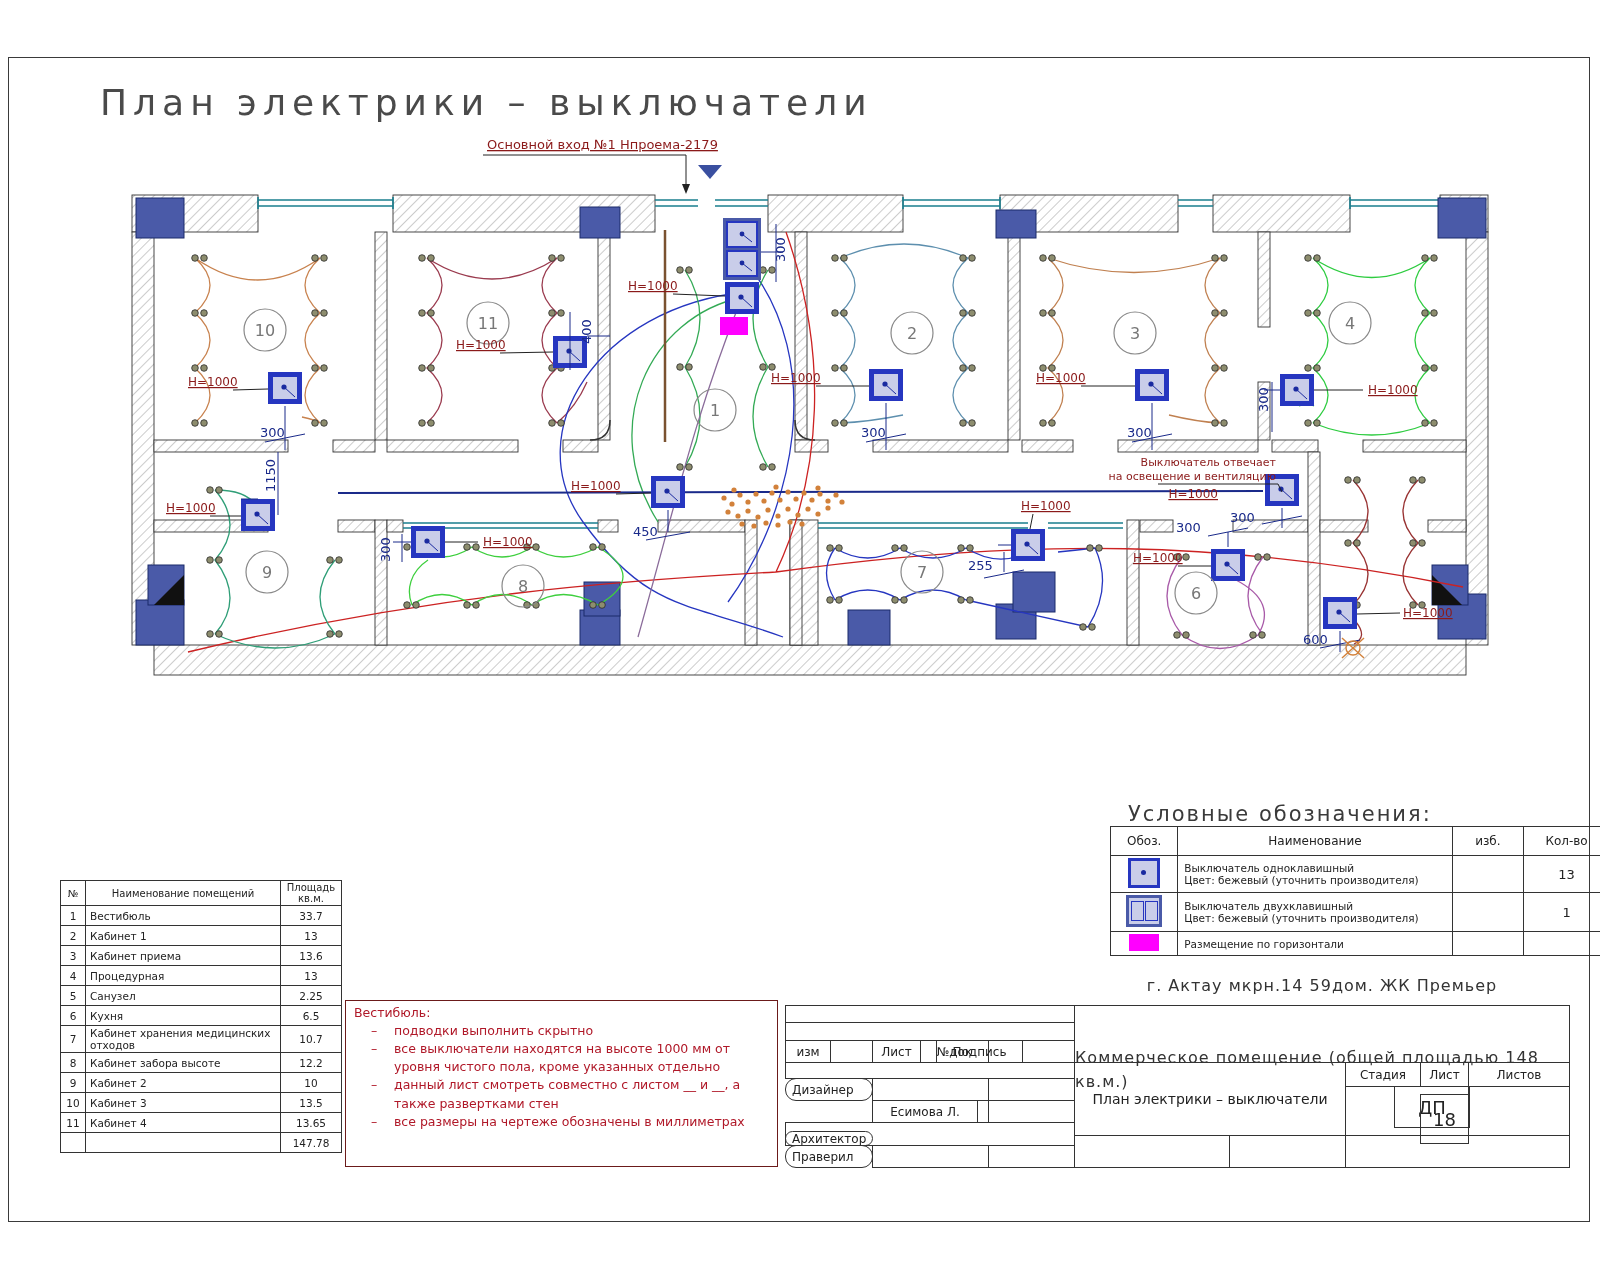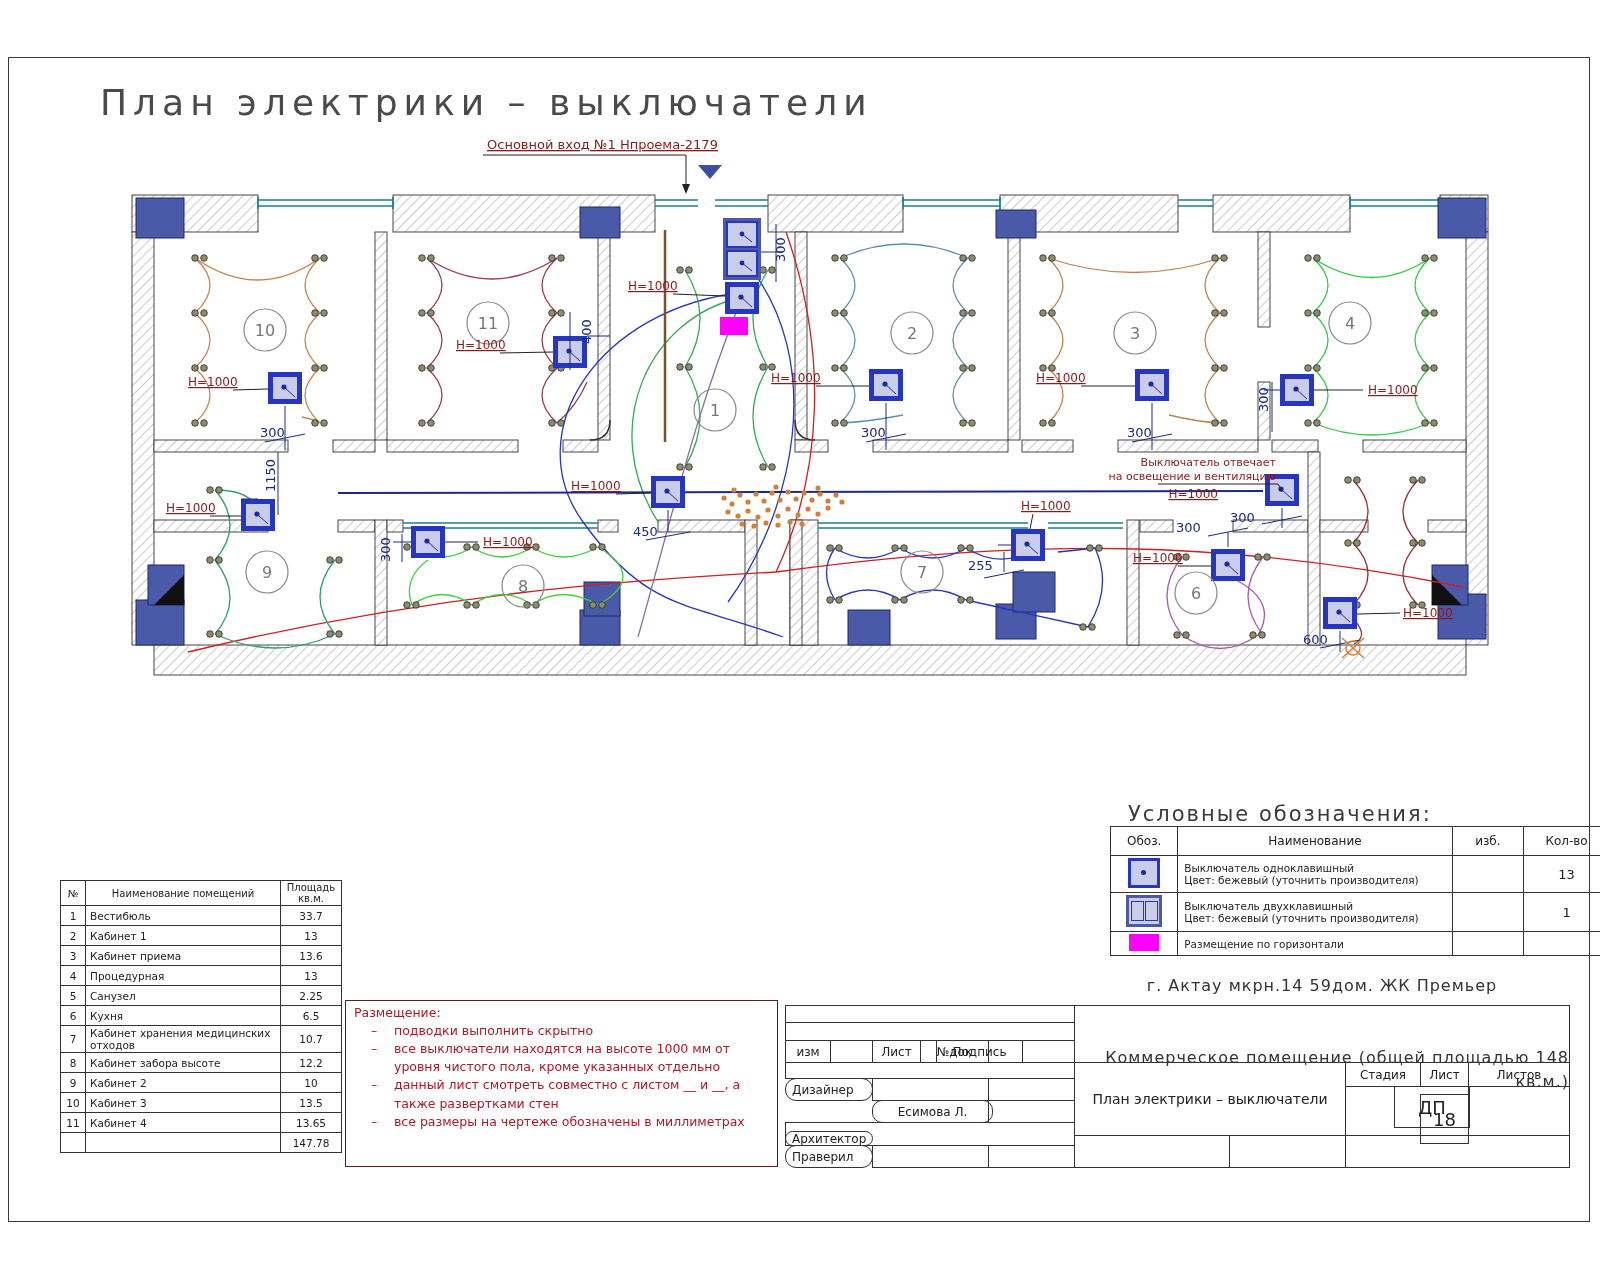--- a/index.html
+++ b/index.html
@@ -36,21 +36,21 @@
   .mag-ico{display:inline-block;width:30px;height:17px;background:#ff00ff;}
 
   
   .notes{position:absolute;left:345px;top:1000px;width:433px;height:167px;border:1px solid #6b1a1a;box-sizing:border-box;color:#b01828;font-size:12.5px;padding:4px 8px;}
   .notes .n-title{margin-bottom:2px;}
   .notes .n-item{display:flex;line-height:1.45;}
   .notes .n-dash{width:40px;text-align:center;flex:0 0 40px;}
   .notes .n-text{flex:1;}
 
   
-  .tb{position:absolute;border:1px solid #333;box-sizing:border-box;font-size:12px;color:#222;display:flex;align-items:center;justify-content:center;text-align:right;gap:48px;}
+  .tb{position:absolute;border:1px solid #333;box-sizing:border-box;font-size:12px;color:#222;display:flex;align-items:center;justify-content:center;text-align:left;gap:48px;}
   .tb-left{justify-content:flex-start;padding-left:6px;border-radius:11px;}
   .proj{flex-direction:column;line-height:1.5;font-size:16px;letter-spacing:1px;color:#333;}
 </style>
 </head>
 <body>
 
 <div class="frame"></div>
 <div class="sheet-title">План электрики – выключатели</div>
 
 <svg style="position:absolute;left:128px;top:132px;" width="1364" height="560" viewBox="0 0 1364 560">
@@ -538,21 +538,21 @@
             <div>Размещение по горизонтали</div>
           </td>
       <td class="leg-izb"></td>
       <td class="leg-qty"></td>
     </tr>
   </tbody>
     </table>
 </div>
 
 <div class="notes">
-  <div class="n-title">Размещение:</div>
+  <div class="n-title">Вестибюль:</div>
   <div class="n-item">
       <span class="n-dash">–</span>
       <span class="n-text">подводки выполнить скрытно</span>
     </div>
   <div class="n-item">
       <span class="n-dash">–</span>
       <span class="n-text">все выключатели находятся на высоте 1000 мм от уровня чистого пола, кроме указанных отдельно</span>
     </div>
   <div class="n-item">
       <span class="n-dash">–</span>
@@ -571,21 +571,21 @@
   <div class="tb" style="left:785px;top:1040px;width:46px;height:23px;">изм</div>
   <div class="tb" style="left:830px;top:1040px;width:43px;height:23px;"></div>
   <div class="tb" style="left:872px;top:1040px;width:49px;height:23px;">Лист</div>
   <div class="tb" style="left:920px;top:1040px;width:69px;height:23px;">№док</div>
   <div class="tb" style="left:936px;top:1040px;width:87px;height:23px;">Подпись</div>
   <div class="tb" style="left:785px;top:1062px;width:290px;height:17px;"></div>
   <div class="tb tb-left" style="left:785px;top:1078px;width:88px;height:23px;">Дизайнер</div>
   <div class="tb" style="left:872px;top:1078px;width:117px;height:23px;"></div>
   <div class="tb" style="left:988px;top:1078px;width:87px;height:23px;"></div>
   <div class="tb tb-left" style="left:785px;top:1111px;width:88px;height:15px;margin-top:20px;">Архитектор</div>
-  <div class="tb" style="left:872px;top:1100px;width:121px;height:23px;border-radius:10px;">Есимова Л.</div>
+  <div class="tb" style="left:872px;top:1100px;width:106px;height:23px;">Есимова Л.</div>
   <div class="tb" style="left:988px;top:1100px;width:87px;height:23px;"></div>
   <div class="tb" style="left:785px;top:1122px;width:290px;height:24px;"></div>
   <div class="tb tb-left" style="left:785px;top:1145px;width:88px;height:23px;">Праверил</div>
   <div class="tb" style="left:872px;top:1145px;width:117px;height:23px;"></div>
   <div class="tb" style="left:988px;top:1145px;width:87px;height:23px;"></div>
 
   <div class="tb proj" style="left:1074px;top:1005px;width:496px;height:58px;">
     <div>г. Актау   мкрн.14  59дом.  ЖК Премьер</div>
     <div>Коммерческое помещение (общей площадью 148 кв.м.)</div>
   </div>

